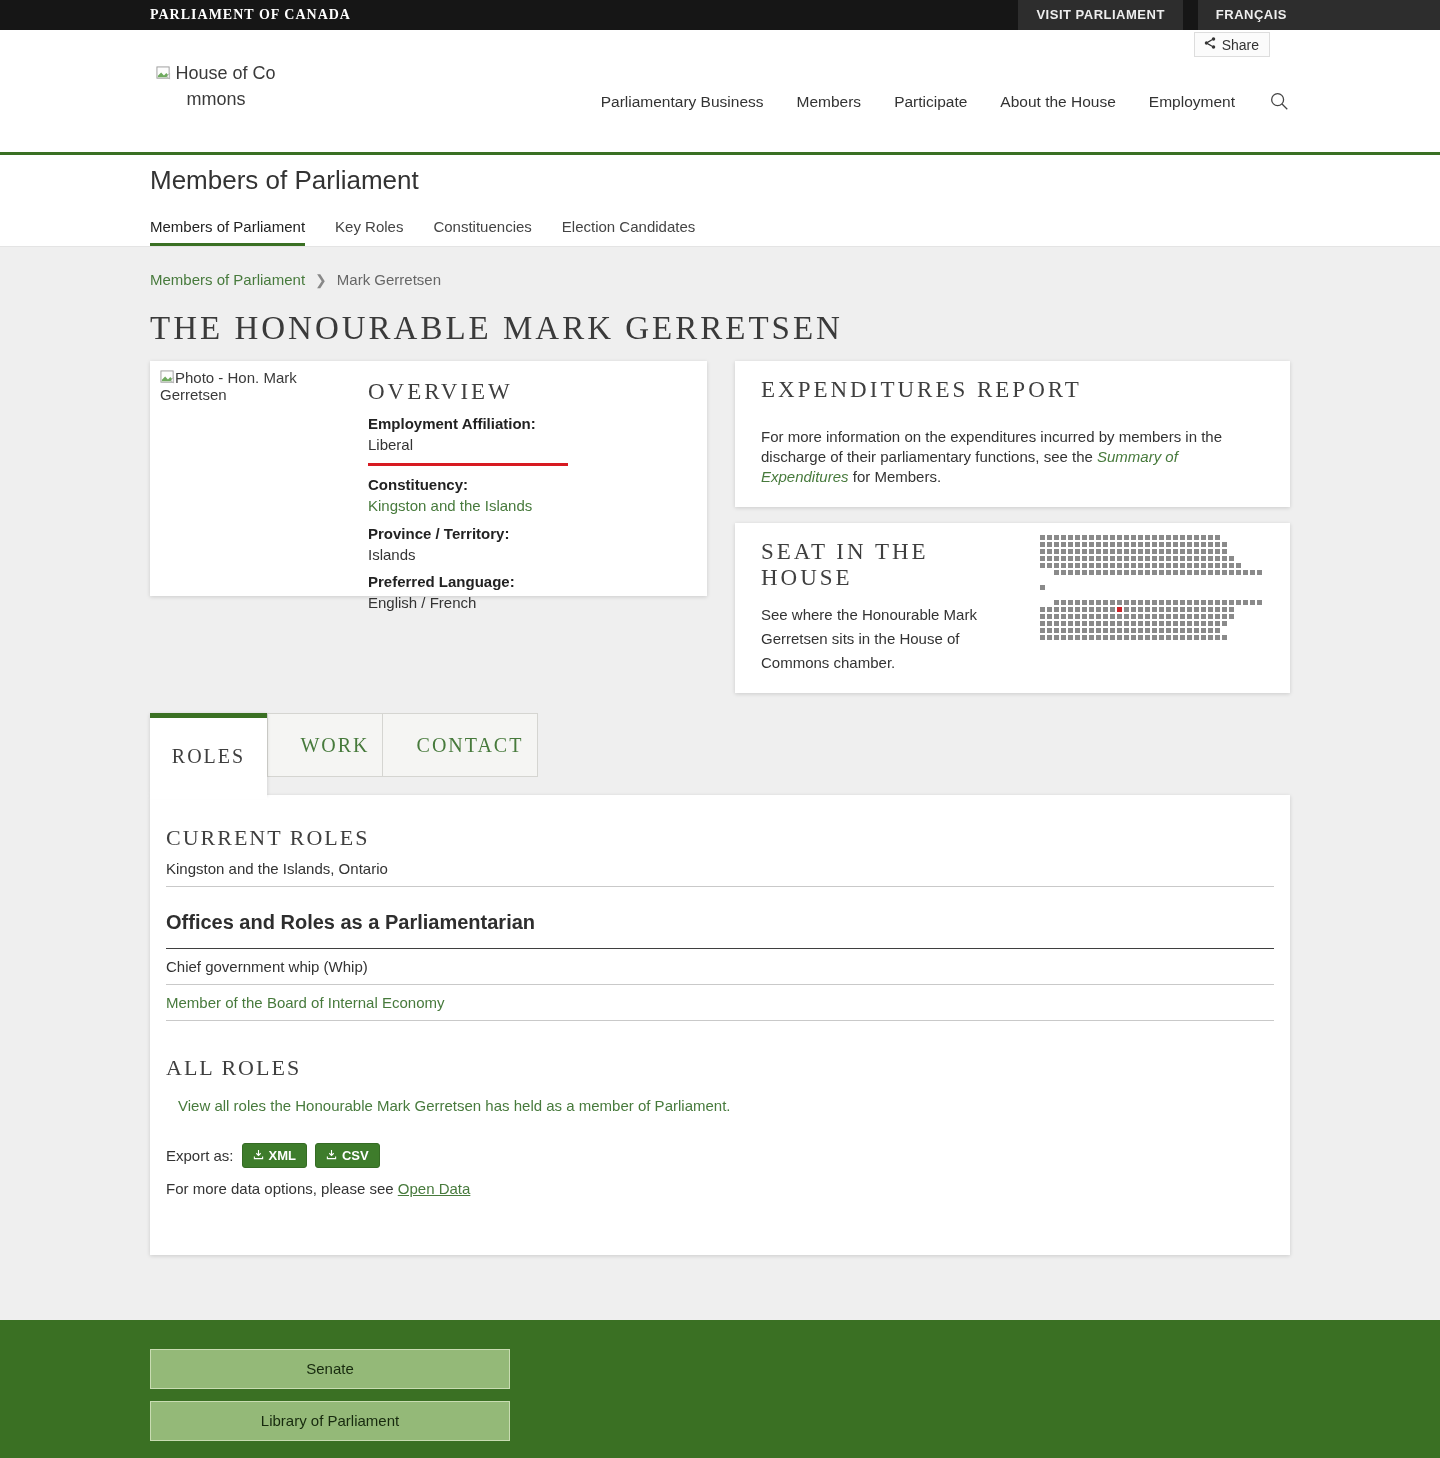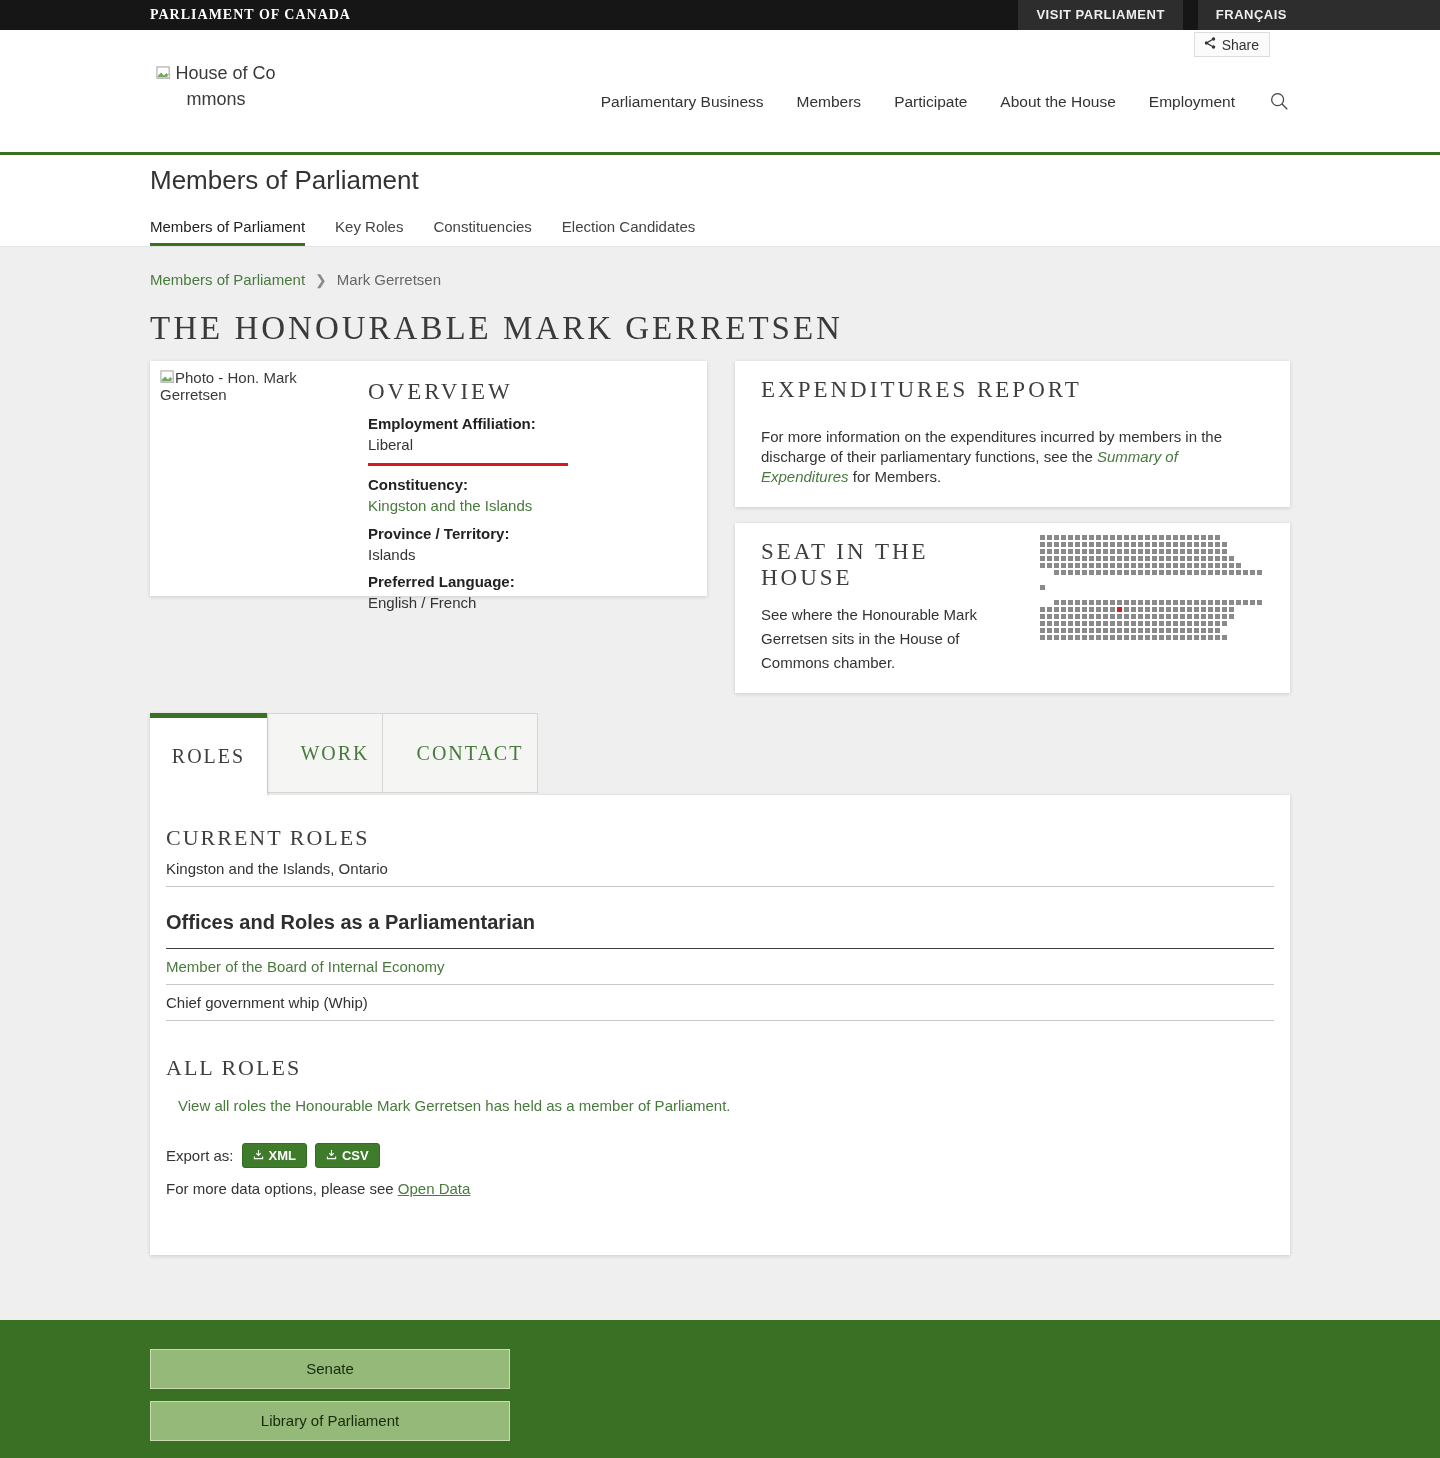--- a/index.html
+++ b/index.html
@@ -77,21 +77,21 @@
   .seat { display:inline-block; width:5px; height:5px; margin-right:2px; }
   .seat-gap { height:8px; }
 
   
   .tabs-row { display:flex; margin-top:20px; position:relative; z-index:2; }
   .tab { font-family:"Liberation Serif", serif; font-size:20px; letter-spacing:2px;
          display:flex; align-items:center; justify-content:center; cursor:pointer; }
   .tab-active { width:117px; height:82px; background:#fff; border-top:5px solid #3a7023;
                 color:#3f3f3f; box-shadow:0 1px 4px rgba(0,0,0,.15); position:relative; }
   .tab-active::after { content:""; position:absolute; left:0; right:0; bottom:-4px; height:6px; background:#fff; }
-  .tab-plain { height:80px; background:#f5f5f3; border:1px solid #d5d5d1; border-left:none;
+  .tab-plain { height:64px; background:#f5f5f3; border:1px solid #d5d5d1; border-left:none;
                color:#477a3c;padding-left:20px; }
   .tab-work { width:116px; border-left:1px solid #d5d5d1; }
   .tab-contact { width:155px; }
 
   
   .roles-panel { background:#fff; box-shadow:0 1px 4px rgba(0,0,0,.15); position:relative; z-index:1;
                  padding:30px 16px 58px 16px; margin-bottom:65px; }
   .panel-heading { font-family:"Liberation Serif", serif; font-size:22px; font-weight:400;
                    letter-spacing:2px; color:#3f3f3f; }
   .role-group-heading { font-size:20px; font-weight:700; color:#2e2e2e; margin-top:24px;
@@ -254,24 +254,24 @@
     <div class="tab tab-plain tab-work">WORK</div>
     <div class="tab tab-plain tab-contact">CONTACT</div>
   </div>
 
   <div class="roles-panel">
     <div class="panel-heading">CURRENT ROLES</div>
 
     <div class="role-row">Kingston and the Islands, Ontario</div>
 
     <div class="role-group-heading">Offices and Roles as a Parliamentarian</div>
+    <div class="role-row">Chief government whip (Whip)</div>
     <div class="role-row">
       <a href="#">Member of the Board of Internal Economy</a>
     </div>
-    <div class="role-row">Chief government whip (Whip)</div>
 
     <div class="panel-heading all-roles-heading">ALL ROLES</div>
     <a href="#" class="all-roles-link">View all roles the Honourable Mark Gerretsen has held as a member of Parliament.</a>
 
     <div class="export-row">
       <span>Export as:</span>
       <button class="export-btn">
         <span><svg width="11" height="11" viewBox="0 0 16 16" fill="none" stroke="#fff" stroke-width="1.6">
               <path d="M8 1.5v7.5M4.8 6.2L8 9.4l3.2-3.2"></path>
               <path d="M2 11v3h12v-3"></path>

